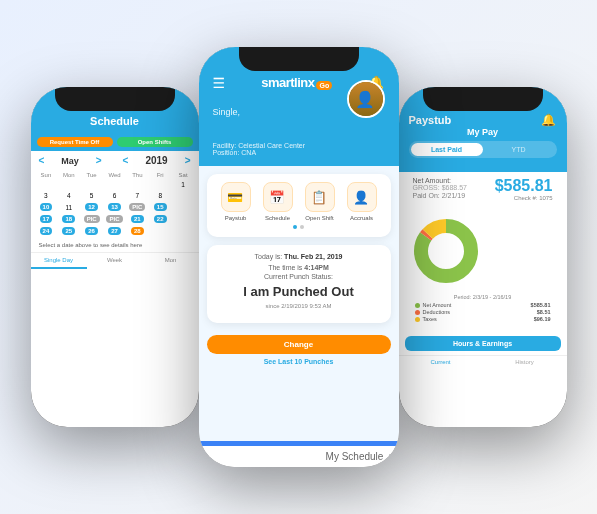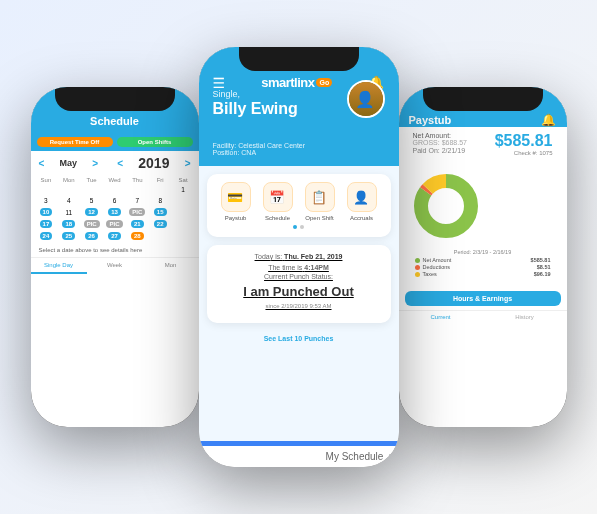--- a/index.html
+++ b/index.html
@@ -369,21 +369,20 @@
     .dot.inactive {
       background: #ccc;
     }
 
     .today-section {
       background: white;
       margin: 0 8px 12px;
       border-radius: 10px;
       padding: 8px;
       box-shadow: 0 2px 8px rgba(0,0,0,0.08);
-      text-decoration: underline;
     }
 
     .today-label {
       font-size: 7px;
       color: #666;
       text-align: center;
       margin-bottom: 4px;
     }
 
     .today-date {
@@ -591,21 +590,21 @@
       <div class="schedule-buttons">
         <div class="sched-btn">Request Time Off</div>
         <div class="sched-btn green">Open Shifts</div>
       </div>
 
       <div class="sched-nav">
         <span class="nav-arrow">&lt;</span>
         <span class="month">May</span>
         <span class="nav-arrow">&gt;</span>
         <span class="nav-arrow" style="margin-left:4px">&lt;</span>
-        <span style="font-size:14px;font-weight:600">2019</span>
+        <span style="font-size:10px;font-weight:600">2019</span>
         <span class="nav-arrow">&gt;</span>
       </div>
 
       <div class="cal-grid">
         <div class="cal-days-header">
           <span>Sun</span>
           <span>Mon</span>
           <span>Tue</span>
           <span>Wed</span>
           <span>Thu</span>
@@ -721,30 +720,29 @@
       </div>
     </div>
   </div>
 
   <div class="phone phone-center">
     <div class="phone-inner">
 
       <div class="center-header">
         <div class="center-top-bar">
           <span class="hamburger-icon">☰</span>
-          <div style="display:flex;align-items:center;gap:2px">
+          <div style="display:flex;align-items:flex-end;gap:2px">
             <span class="brand-logo">smartlinx</span>
             <span class="go-badge">Go</span>
           </div>
           <span class="bell-icon">🔔</span>
         </div>
         <div class="user-info-row">
           <div>
             <div class="greeting">Single,</div>
-            <div class="user-name">Billy Ewing</div>
           </div>
           <div class="user-avatar">
             <div class="avatar-face">👤</div>
           </div>
         </div>
         <div class="user-details">
           <div>Facility: Celestial Care Center</div>
           <div>Position: CNA</div>
         </div>
       </div>
@@ -783,39 +781,48 @@
           </div>
           <div class="time-row">
             <span>The time is</span>
             <span class="time-value">4:14PM</span>
           </div>
           <div class="punch-status">Current Punch Status:</div>
           <div class="punch-big">I am Punched Out</div>
           <div class="since-row">since 2/19/2019 9:53 AM</div>
         </div>
 
+        <div class="change-btn">Change</div>
 
         <div class="see-punches">See Last 10 Punches</div>
       </div>
 
       <div class="my-schedule-footer">
         <span>My Schedule</span>
         <span style="color:#aaa"> ∧</span>
       </div>
     </div>
   </div>
 
   <div class="phone phone-right">
     <div class="phone-inner">
 
       <div style="background:#29abe2; padding: 26px 10px 0; display:flex; justify-content:space-between; align-items:center;">
         <span style="color:white;font-size:11px;font-weight:700">Paystub</span>
         <span style="color:white;font-size:12px">🔔</span>
       </div>
 
+      <div class="paystub-body">
+        <div class="my-pay-label">My Pay</div>
+
+        <div class="pay-tabs">
+          <div class="pay-tab active">Last Paid</div>
+          <div class="pay-tab">YTD</div>
+        </div>
+      </div>
 
       <div style="background:#fff; margin:0 6px 4px; border-radius:8px; padding:5px 8px;">
         <div style="display:flex;justify-content:space-between;align-items:flex-start;">
           <div>
             <div style="font-size:7px;color:#666">Net Amount:</div>
             <div style="font-size:7px;color:#aaa">GROSS: $688.57</div>
             <div style="font-size:7px;color:#888;margin-top:1px">Paid On: 2/21/19</div>
           </div>
           <div>
             <div style="font-size:16px;font-weight:700;color:#29abe2">$585.81</div>

